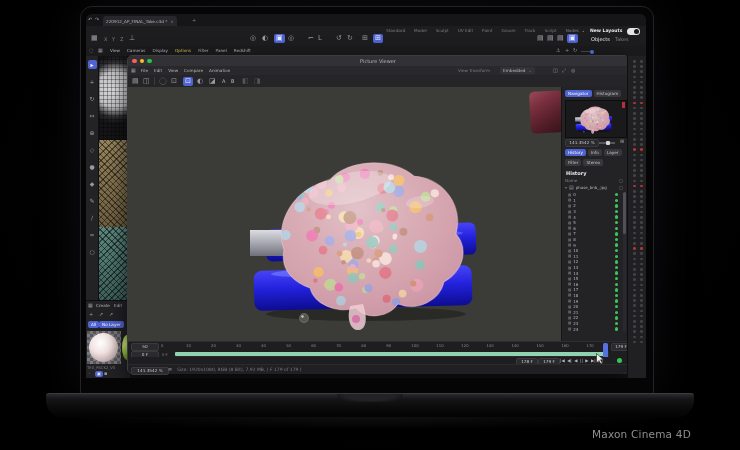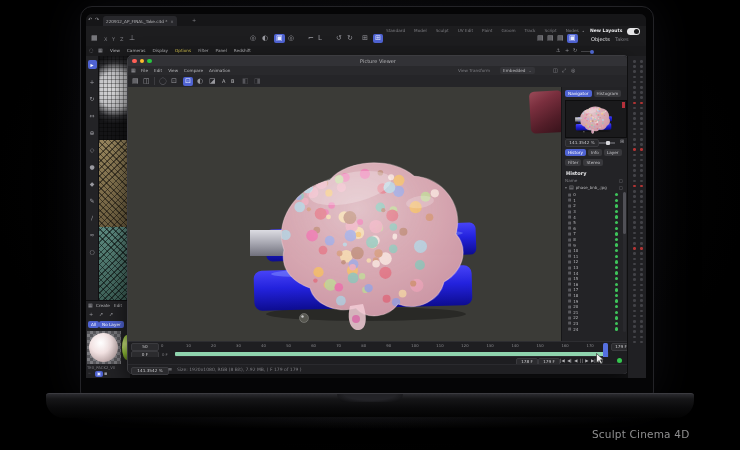--- a/index.html
+++ b/index.html
@@ -602,21 +602,21 @@
   </div>
 
   <svg class="abs" style="left:596px;top:353px;z-index:50;" width="9" height="12">
     <polygon points="0.5,0.5 0.5,10 3,7.5 4.8,11 6.3,10.2 4.5,6.8 7.5,6.8" fill="#f0f0f0" stroke="#1a1a1a" stroke-width="0.6"></polygon>
   </svg>
 
   <div class="abs base"></div>
   <div class="abs base-notch"></div>
   <div class="abs base-shadow"></div>
 
-  <div class="abs watermark" style="left:592px;top:428px;">Sculpt Cinema 4D</div>
+  <div class="abs watermark" style="left:592px;top:428px;">Maxon Cinema 4D</div>
 
   <svg width="0" height="0" style="position:absolute">
     <symbol id="render-art" viewBox="0 0 280 190">
       <defs>
         <linearGradient id="gBlue" x1="0" y1="0" x2="0" y2="1">
           <stop offset="0" stop-color="#4743f7"></stop>
             <stop offset="0.45" stop-color="#2322dd"></stop>
             <stop offset="1" stop-color="#0d0c90"></stop>
         </linearGradient>
         <linearGradient id="gGray" x1="0" y1="0" x2="0" y2="1">

